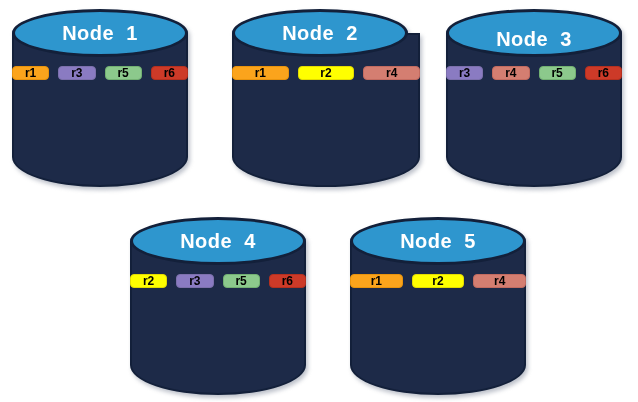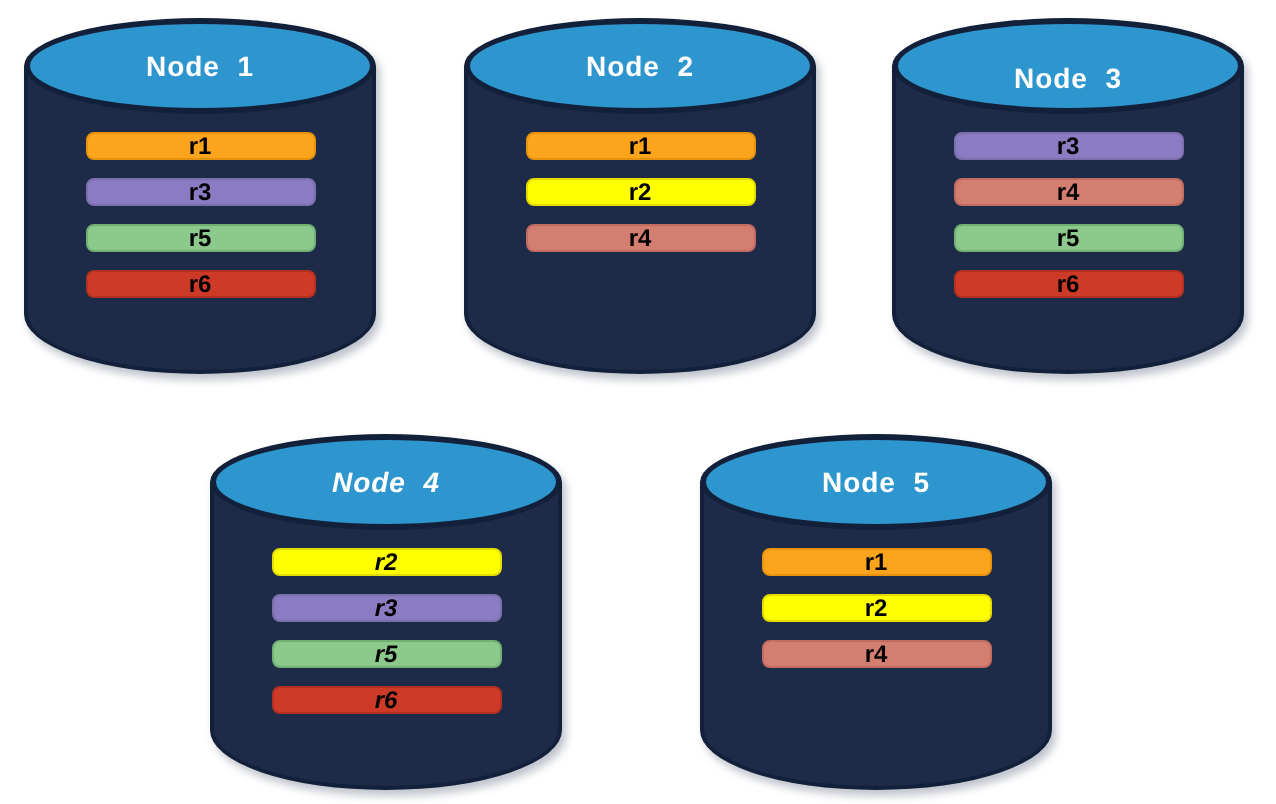--- a/index.html
+++ b/index.html
@@ -14,23 +14,23 @@
     overflow: hidden;
     font-family: "Liberation Sans", sans-serif;
   }
   .cylinder {
     position: absolute;
     width: 176px;
     height: 178px;
     filter: drop-shadow(2px 3px 2px rgba(110, 120, 140, 0.45));
   }
   .pos-1 { left: 12px;  top: 9px; }
-  .pos-2 { left: 232px; top: 9px; }
+  .pos-2 { left: 232px; top: 9px; padding-left: 12px; }
   .pos-3 { left: 446px; top: 9px; }
-  .pos-4 { left: 105px; top: 217px; font-style: italic; }
+  .pos-4 { left: 130px; top: 217px; }
   .pos-5 { left: 350px; top: 217px; }
 
   .cyl-body {
     position: absolute;
     left: 0; right: 0;
     top: 24px; bottom: 0;
     box-sizing: border-box;
     border: 2px solid transparent;
     border-radius: 0 0 50% 50% / 0 0 30px 30px;
   }
@@ -42,30 +42,30 @@
     border: 3px solid transparent;
     border-radius: 50%;
     display: flex;
     align-items: center;
     justify-content: center;
     z-index: 2;
   }
   .cyl-title {
     color: #ffffff;
     font-weight: bold;
-    font-size: 14px;
+    font-size: 20px;
     white-space: pre;
     letter-spacing: 0.5px;
   }
   .bars {
     position: absolute;
     left: 0; right: 0;
     top: 57px;
     display: flex;
-    flex-direction: column;
+    flex-direction: row;
     align-items: center;
     gap: 9px;
     z-index: 3;
   }
   .bar {
     width: 115px;
     height: 14px;
     box-sizing: border-box;
     border: 1px solid transparent;
     border-radius: 4px;

